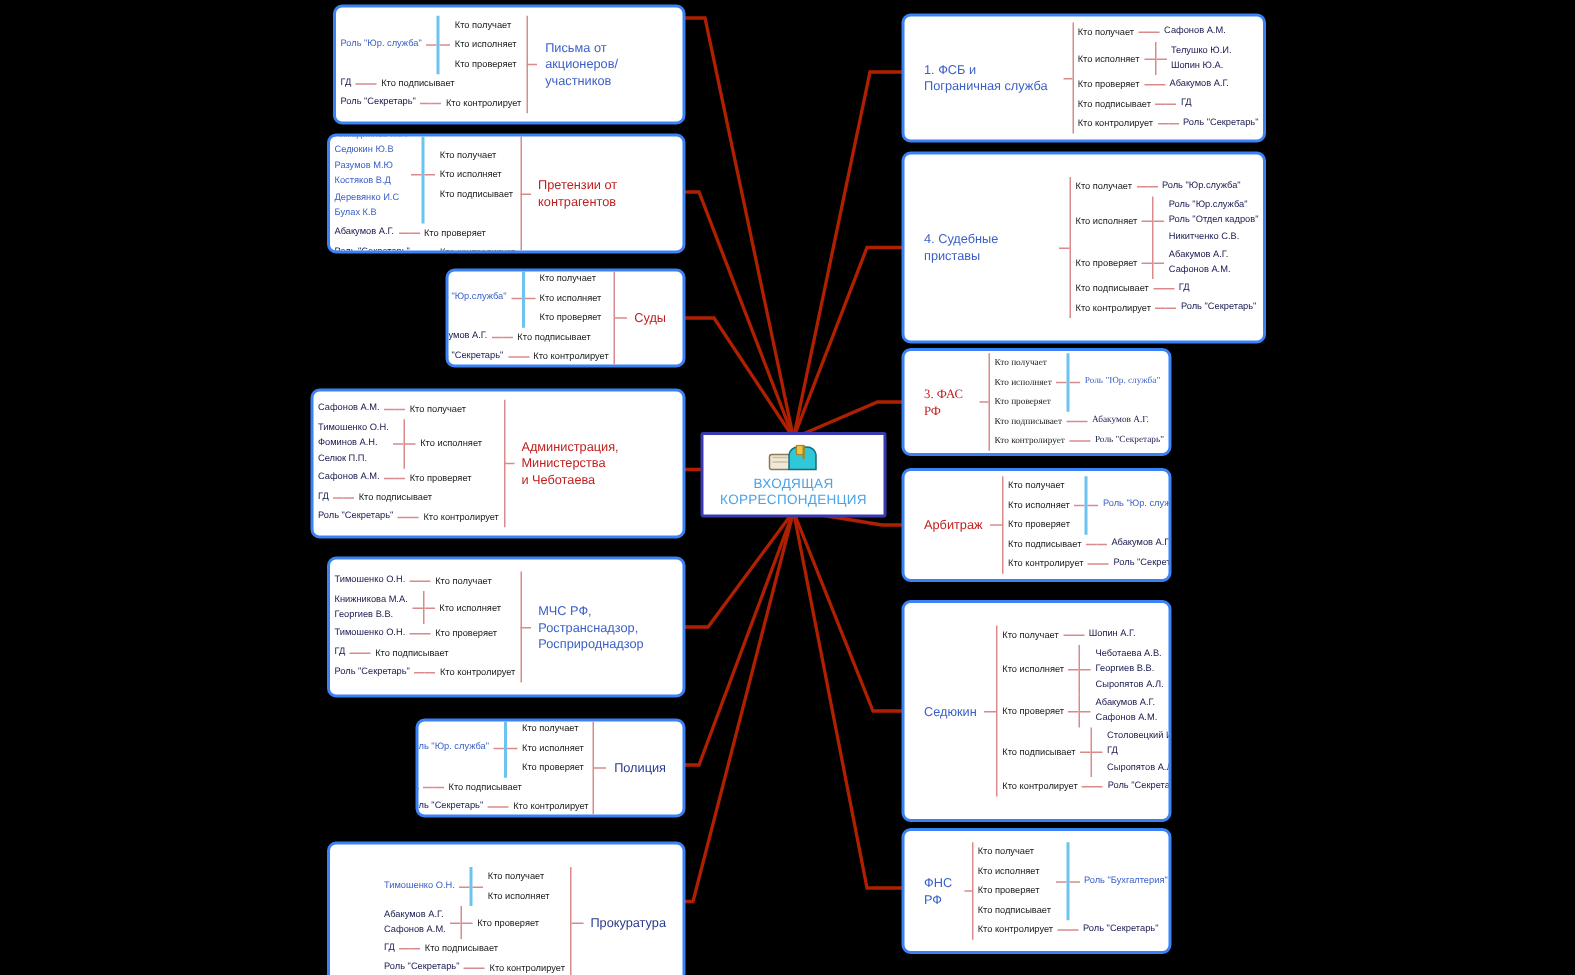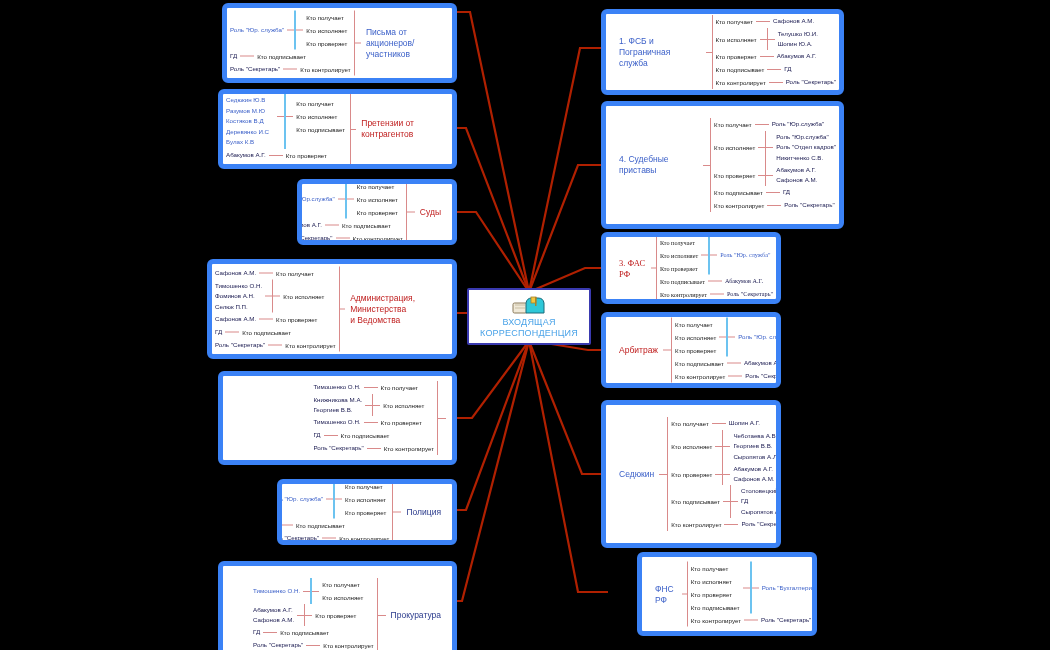--- a/index.html
+++ b/index.html
@@ -43,21 +43,21 @@
     line-height: 11px;
     text-align: center;
     letter-spacing: .2px;
     white-space: pre-line;
   }
 
   
   .card {
     position: absolute;
     background: #ffffff;
-    border: 5px solid #3b82f6;
+    border: 2px solid #3b82f6;
     border-radius: 6px;
     z-index: 10;
     overflow: hidden;
     padding-left: 48px;
   }
   .card-inner {
     position: absolute;
     top: 50%;
     transform: translateY(-50%);
     display: flex;
@@ -371,21 +371,21 @@
               <div class="roles-col">
                 <div class="role-row">
                   <div class="role-label">Кто контролирует</div>
                 </div>
               </div>
             </div>
           </div>
           <div style="width: 1px; background: rgb(217, 138, 138); align-self: stretch;"></div>
           <div style="width: 8px; height: 1px; background: rgb(217, 138, 138);"></div>
           <div class="branch-title red">Администрация, Министерства
-и Ведомства</div>
+и Чеботаева</div>
         </div>
       </div>
       <div class="card left" style="left: 218px; top: 371px; width: 239px; height: 94px;">
         <div class="card-inner">
           <div style="display: flex; flex-direction: column; justify-content: center;">
             <div class="grp">
               <div class="people-col">
                 <div class="person dark">Тимошенко О.Н.</div>
               </div>
               <div class="tick"></div>
@@ -442,20 +442,22 @@
               <div class="tick"></div>
               <div class="roles-col">
                 <div class="role-row">
                   <div class="role-label">Кто контролирует</div>
                 </div>
               </div>
             </div>
           </div>
           <div style="width: 1px; background: rgb(217, 138, 138); align-self: stretch;"></div>
           <div style="width: 8px; height: 1px; background: rgb(217, 138, 138);"></div>
+          <div class="branch-title blue">МЧС РФ, Ространснадзор,
+Росприроднадзор</div>
         </div>
       </div>
       <div class="card left" style="left: 277px; top: 479px; width: 180px; height: 66px;">
         <div class="card-inner">
           <div style="display: flex; flex-direction: column; justify-content: center;">
             <div class="grp">
               <div class="people-col">
                 <div class="person blue">Роль "Юр. служба"</div>
               </div>
               <div class="tick"></div>
@@ -887,21 +889,21 @@
               </div>
               <div class="tick"></div>
               <div class="tick"></div>
               <div class="people-col">
                 <div class="person dark">Роль "Секретарь"</div>
               </div>
             </div>
           </div>
         </div>
       </div>
-      <div class="card right" style="left: 637px; top: 552px; width: 180px; height: 84px;">
+      <div class="card right" style="left: 601px; top: 552px; width: 180px; height: 84px;">
         <div class="card-inner">
           <div class="branch-title blue">ФНС РФ</div>
           <div style="width: 8px; height: 1px; background: rgb(217, 138, 138);"></div>
           <div style="width: 1px; background: rgb(217, 138, 138); align-self: stretch;"></div>
           <div style="display: flex; flex-direction: column; justify-content: center;">
             <div class="grp">
               <div class="roles-col">
                 <div class="role-row">
                   <div class="role-label">Кто получает</div>
                 </div>

